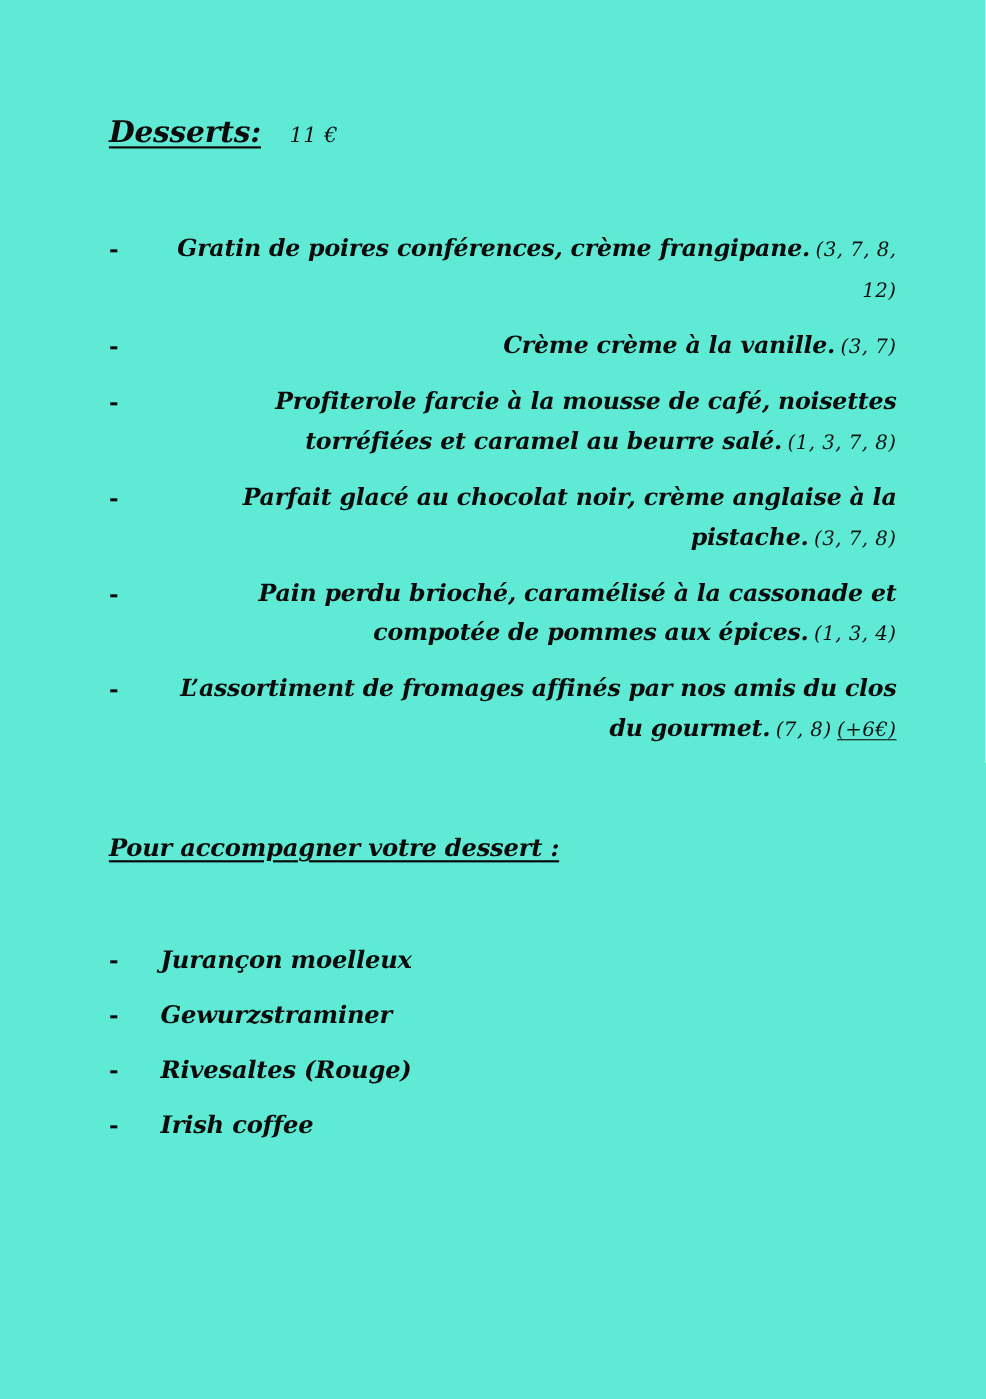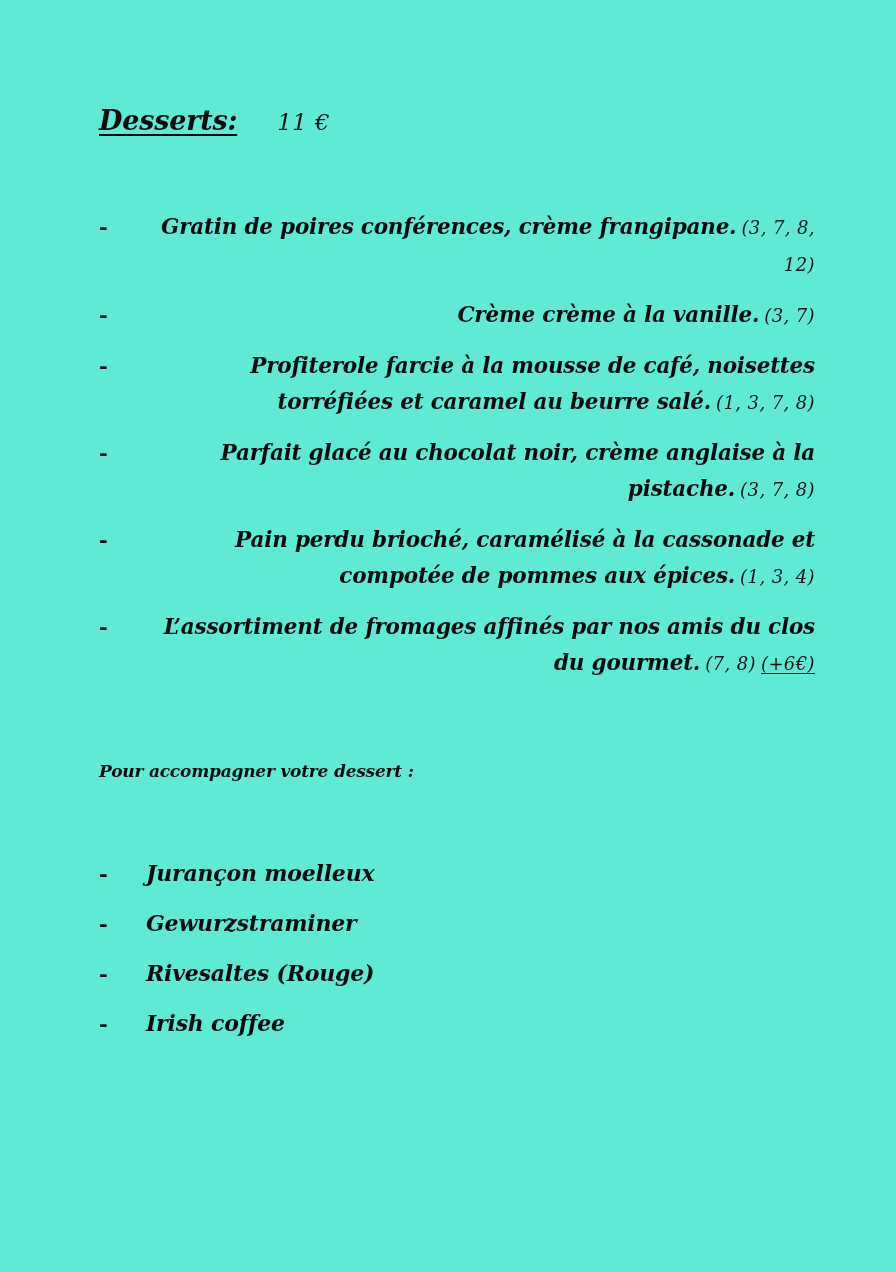--- a/index.html
+++ b/index.html
@@ -44,23 +44,23 @@
     white-space: nowrap;
   }
   .title-main {
     font-size: 27px;
     line-height: 32px;
     text-decoration: underline;
     text-underline-offset: 4px;
     text-decoration-thickness: 2px;
   }
   .title-price {
-    font-size: 23px;
+    font-size: 19px;
     line-height: 32px;
-    margin-left: 40px;
+    margin-left: 26px;
   }
 
   
   .dessert-list {
     position: absolute;
     left: 99px;
     top: 209px;
     width: 716px;
   }
   .dessert-item {
@@ -90,22 +90,23 @@
     text-decoration: underline;
     text-underline-offset: 3px;
     text-decoration-thickness: 1.4px;
   }
 
   
   .pairing-heading {
     position: absolute;
     left: 99px;
     top: 755px;
-    font-size: 17px;
+    font-size: 22px;
     line-height: 32px;
+    text-decoration: underline;
     text-underline-offset: 4px;
     text-decoration-thickness: 1.8px;
     white-space: nowrap;
   }
 
   
   .wine-list {
     position: absolute;
     left: 99px;
     top: 856px;

